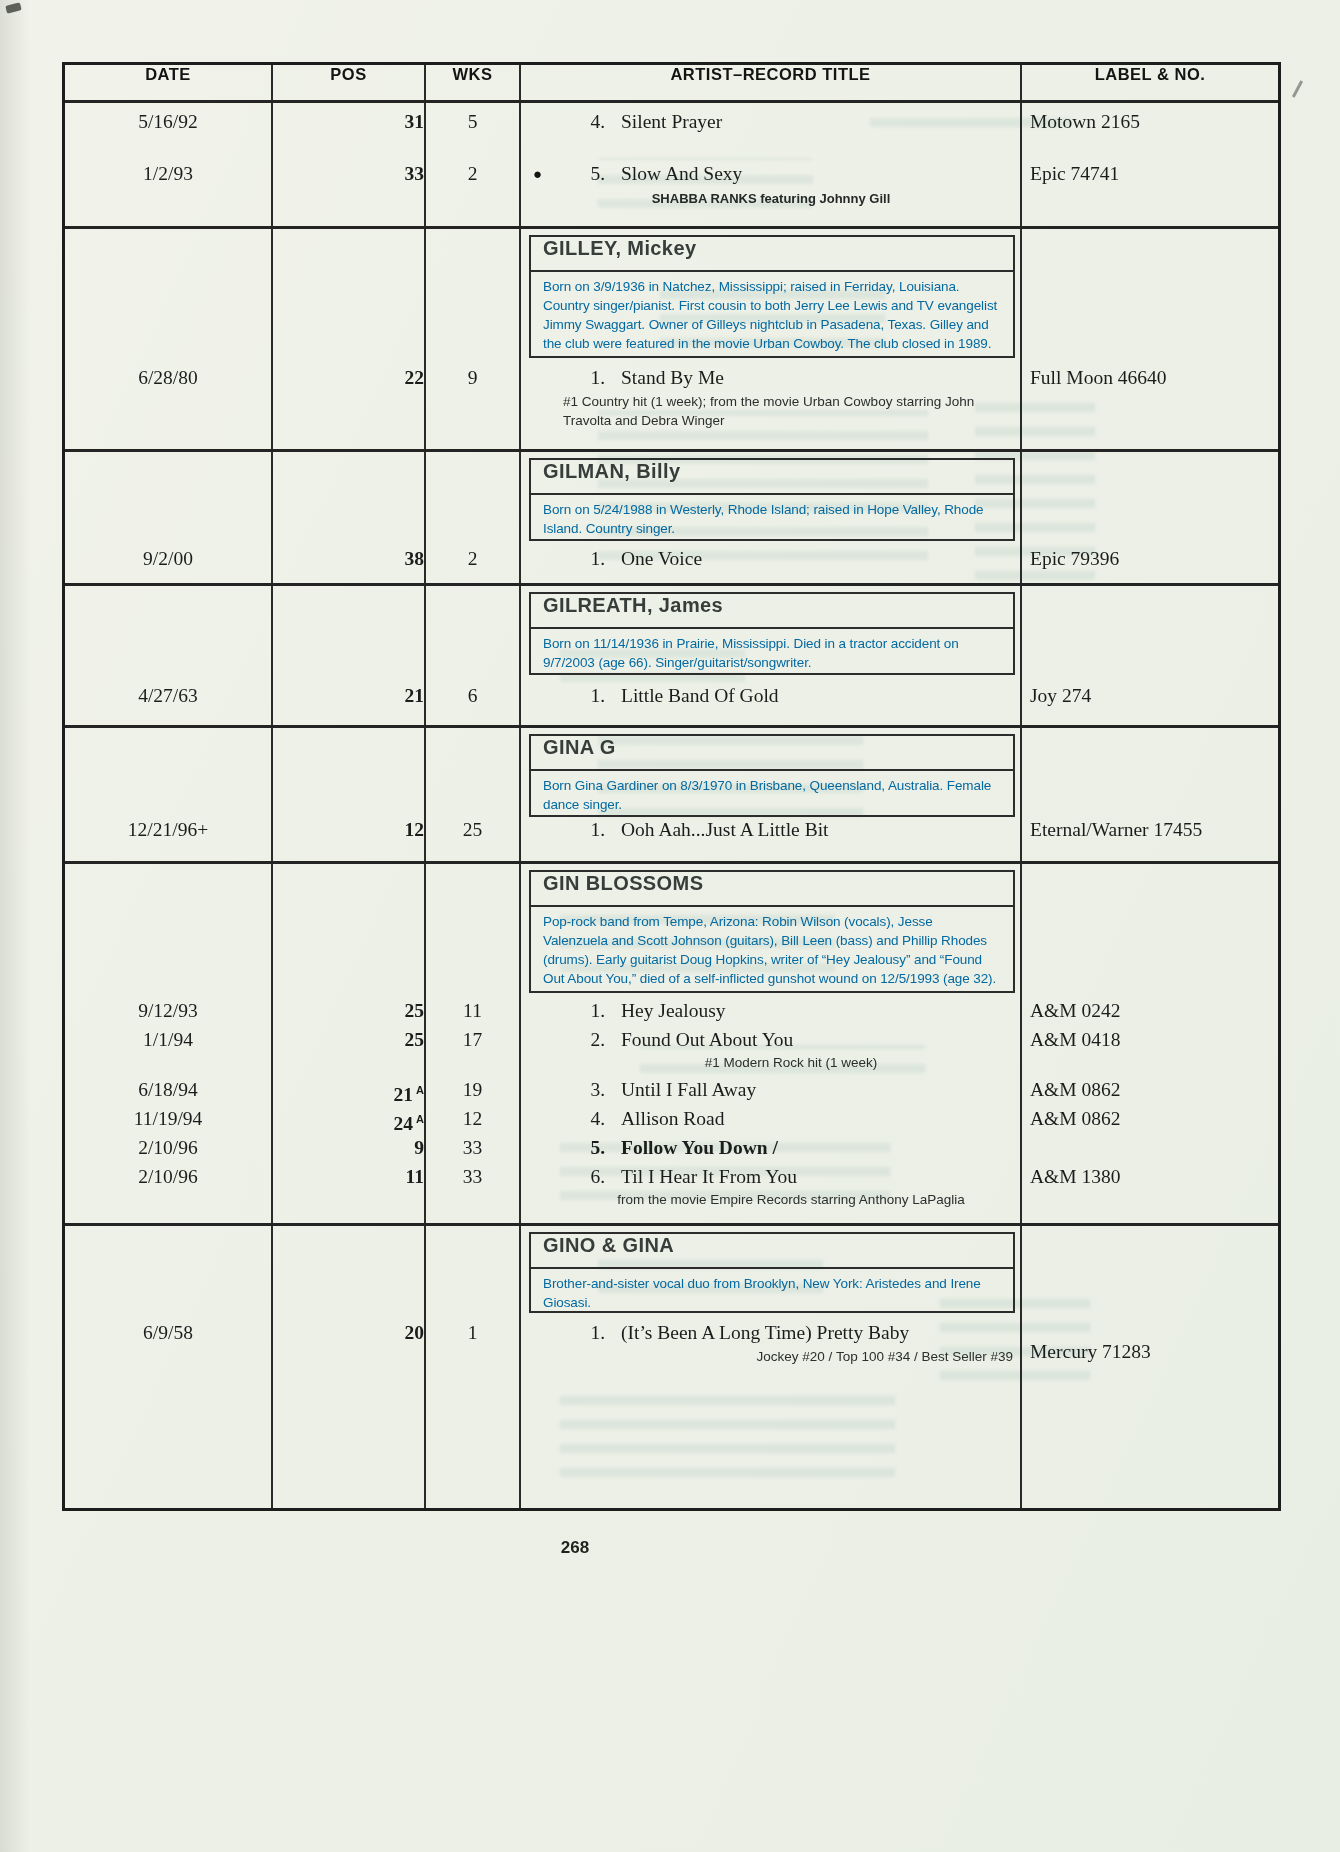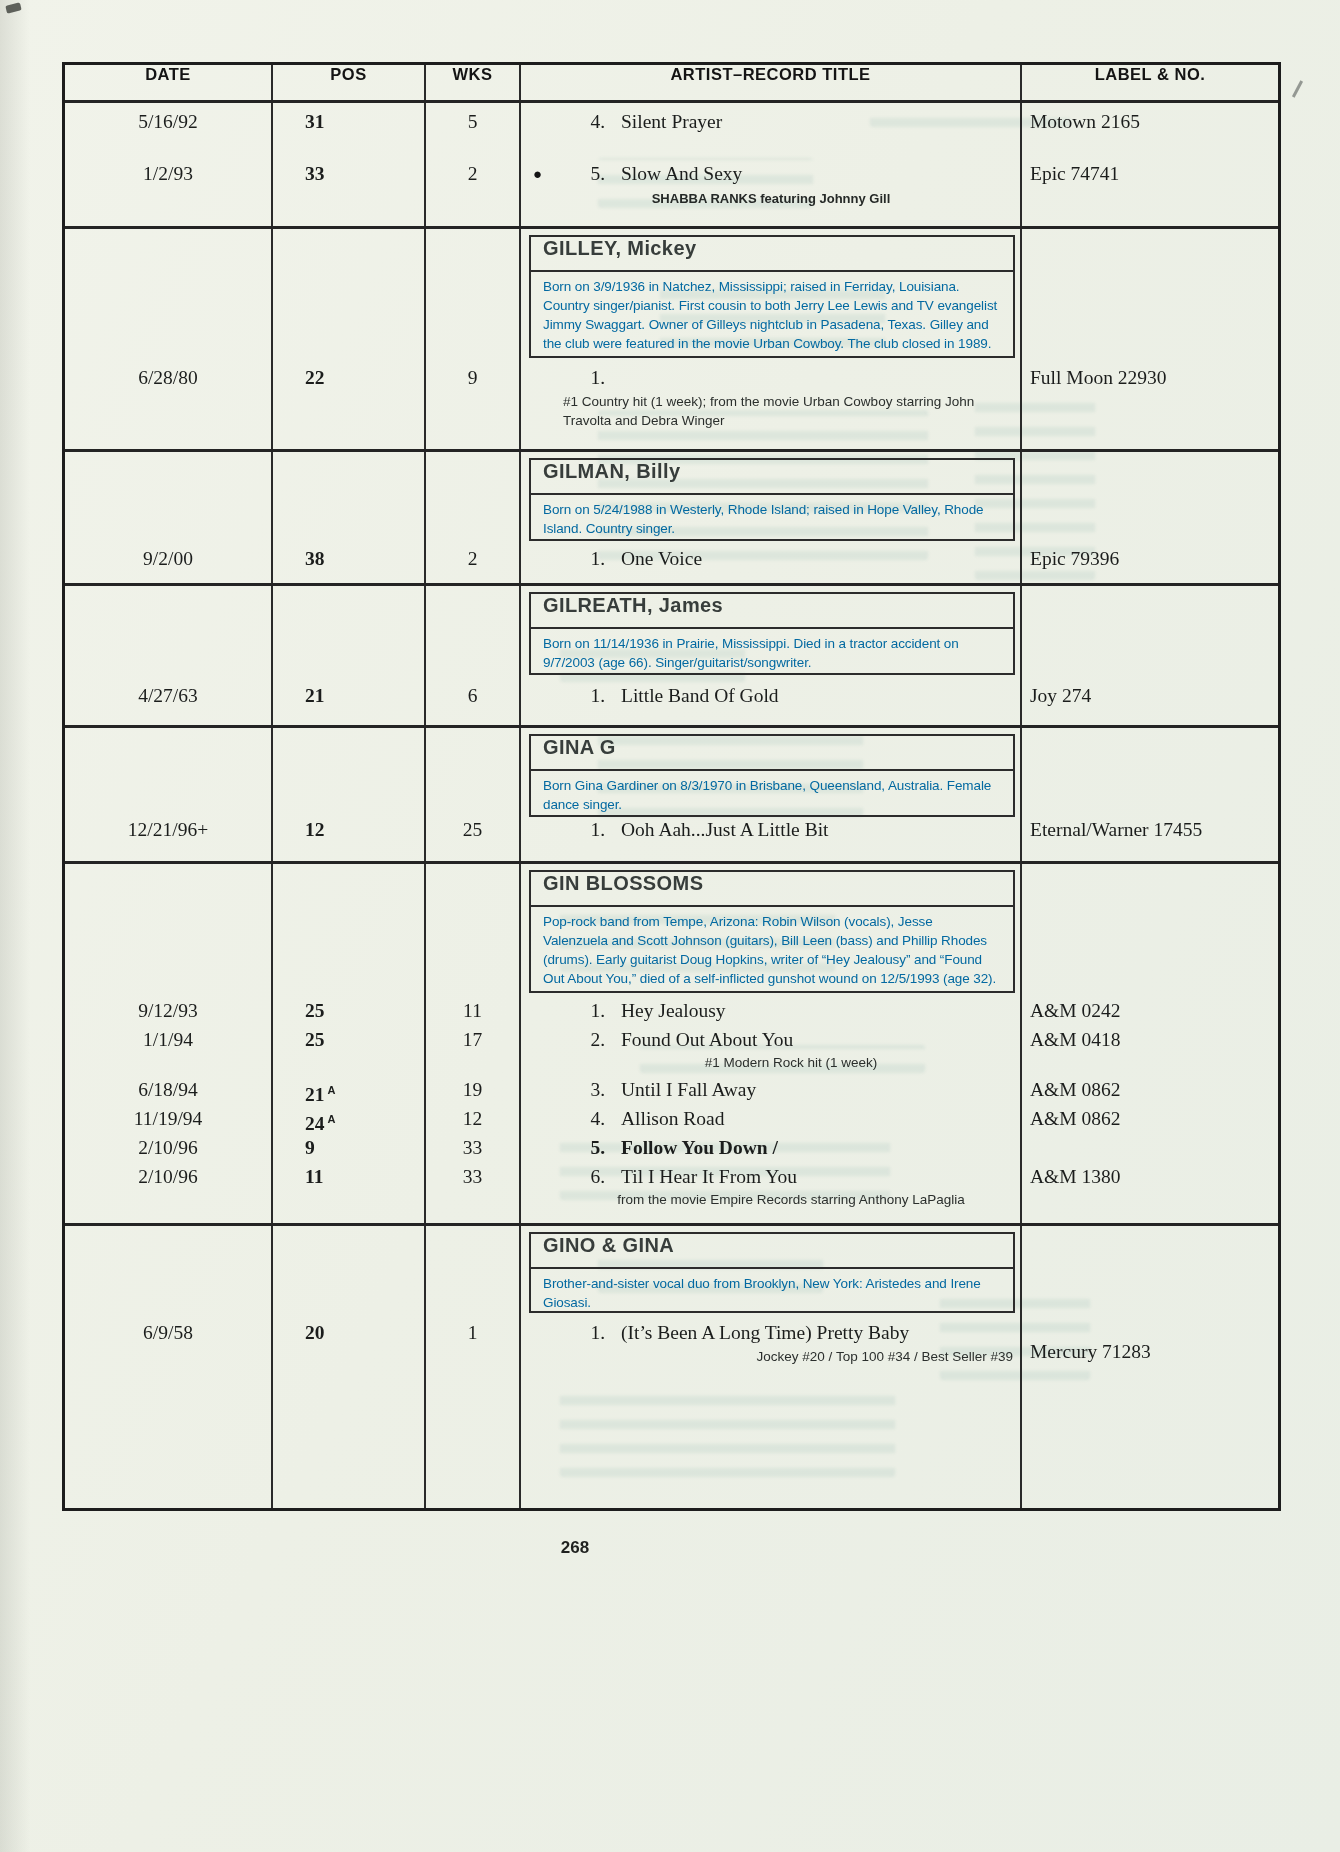--- a/index.html
+++ b/index.html
@@ -25,21 +25,21 @@
     border:3px solid #1d1d1d;z-index:2;color:#1c1e1d;}
   .vl{position:absolute;top:0;height:100%;width:2px;background:#2a2a2a;}
   .hl{position:absolute;left:0;width:100%;height:3px;background:#242424;}
 
   .hcell{position:absolute;top:0;height:35px;line-height:35px;text-align:center;
     font:700 16.5px "Liberation Sans",sans-serif;letter-spacing:.5px;color:#141414;}
 
   .row{position:absolute;left:0;width:100%;height:28px;line-height:26px;
     font-family:"Liberation Serif",serif;font-size:19.5px;color:#1b1d1c;}
   .cd{position:absolute;left:0;width:206px;text-align:center;}
-  .cp{position:absolute;left:216px;width:151px;text-align:left;font-weight:700;padding-left:24px;}
+  .cp{position:absolute;left:208px;width:151px;text-align:right;font-weight:700;}
   .cw{position:absolute;left:361px;width:93px;text-align:center;}
   .cn{position:absolute;left:478px;width:62px;text-align:right;}
   .ct{position:absolute;left:556px;width:400px;}
   .cl{position:absolute;left:965px;width:246px;}
   .sup{font-size:11px;vertical-align:7px;font-weight:700;margin-left:3px;font-family:"Liberation Sans",sans-serif;}
   .bold{font-weight:700;}
   .bullet{position:absolute;left:468px;width:22px;top:0;font-size:15px;color:#141414;}
   .sub{position:absolute;left:460px;width:492px;text-align:center;
     font:600 13px "Liberation Sans",sans-serif;color:#25292７;color:#252927;}
   .note{font:13.5px/19px "Liberation Sans",sans-serif;color:#2b2f2d;}
@@ -116,21 +116,22 @@
 
   <div class="abox" style="top:170px;height:123px;">
     <div class="aname">GILLEY, Mickey</div>
     <div class="abio">Born on 3/9/1936 in Natchez, Mississippi; raised in Ferriday, Louisiana. Country singer/pianist. First cousin to both Jerry Lee Lewis and TV evangelist Jimmy Swaggart. Owner of Gilleys nightclub in Pasadena, Texas. Gilley and the club were featured in the movie Urban Cowboy. The club closed in 1989.</div>
   </div>
   <div class="row" style="top:300px;">
     <span class="cd">6/28/80</span>
     <span class="cp"><span>22</span></span>
     <span class="cw">9</span>
     <span class="cn">1.</span>
-    <span class="cl">Full Moon 22930</span>
+    <span class="ct">Stand By Me</span>
+    <span class="cl">Full Moon 46640</span>
   </div>
   <div class="row" style="top:327px;height:44px;">
     <span class="note note-left">#1 Country hit (1 week); from the movie Urban Cowboy starring John Travolta and Debra Winger</span>
   </div>
 
   <div class="hl" style="top:384px;"></div>
 
   <div class="abox" style="top:393px;height:83px;">
     <div class="aname">GILMAN, Billy</div>
     <div class="abio">Born on 5/24/1988 in Westerly, Rhode Island; raised in Hope Valley, Rhode Island. Country singer.</div>

